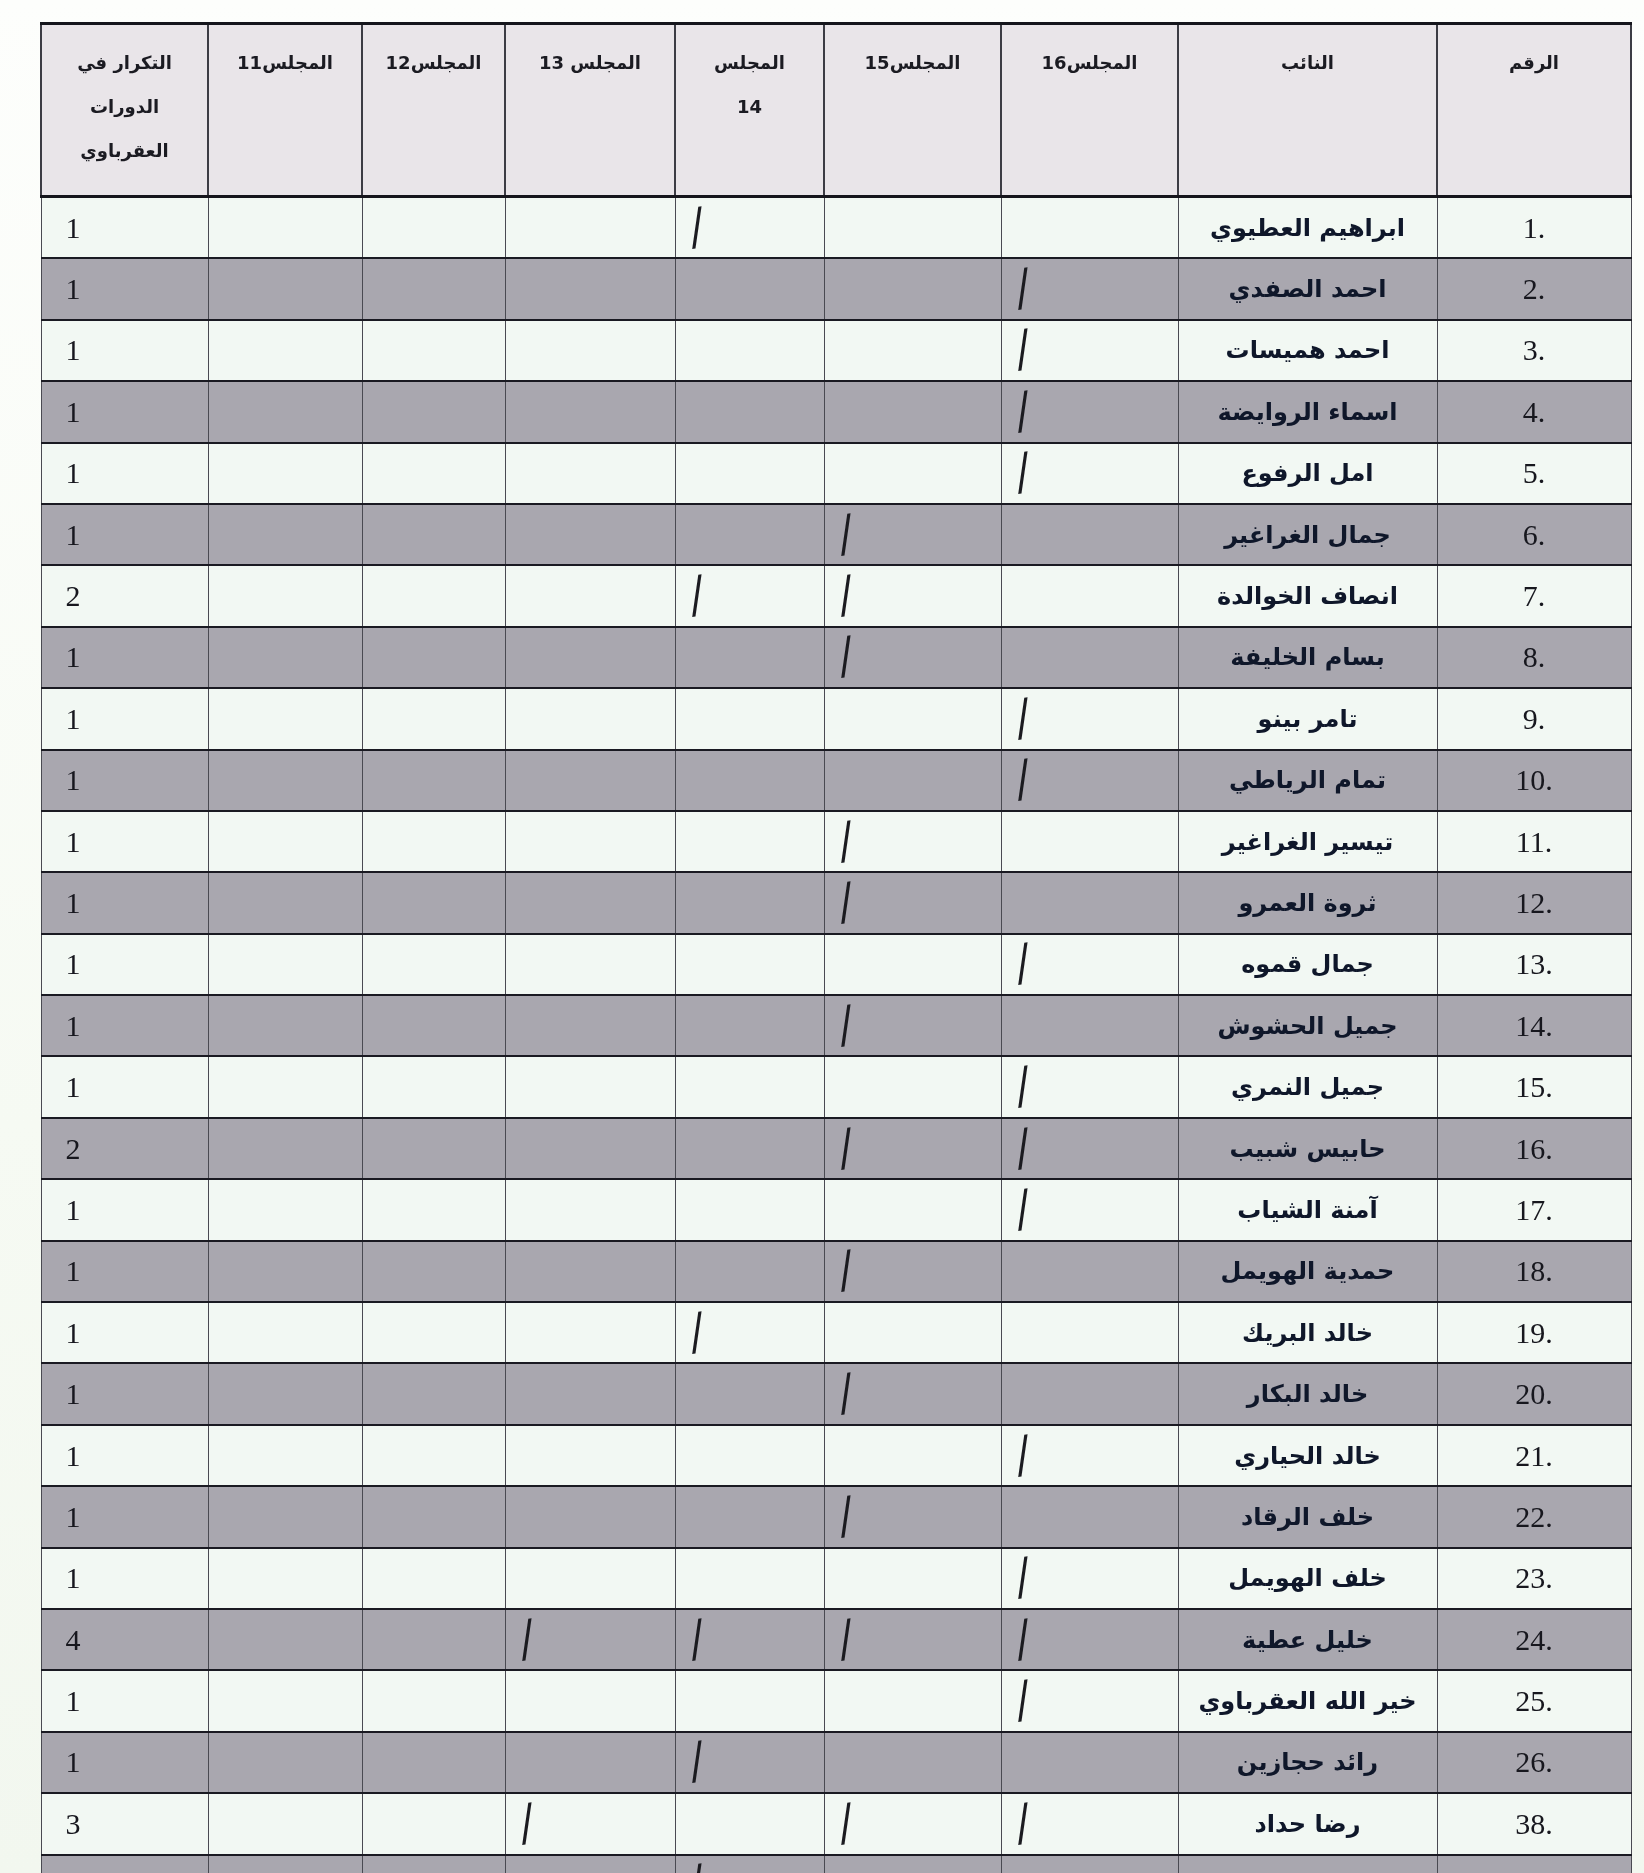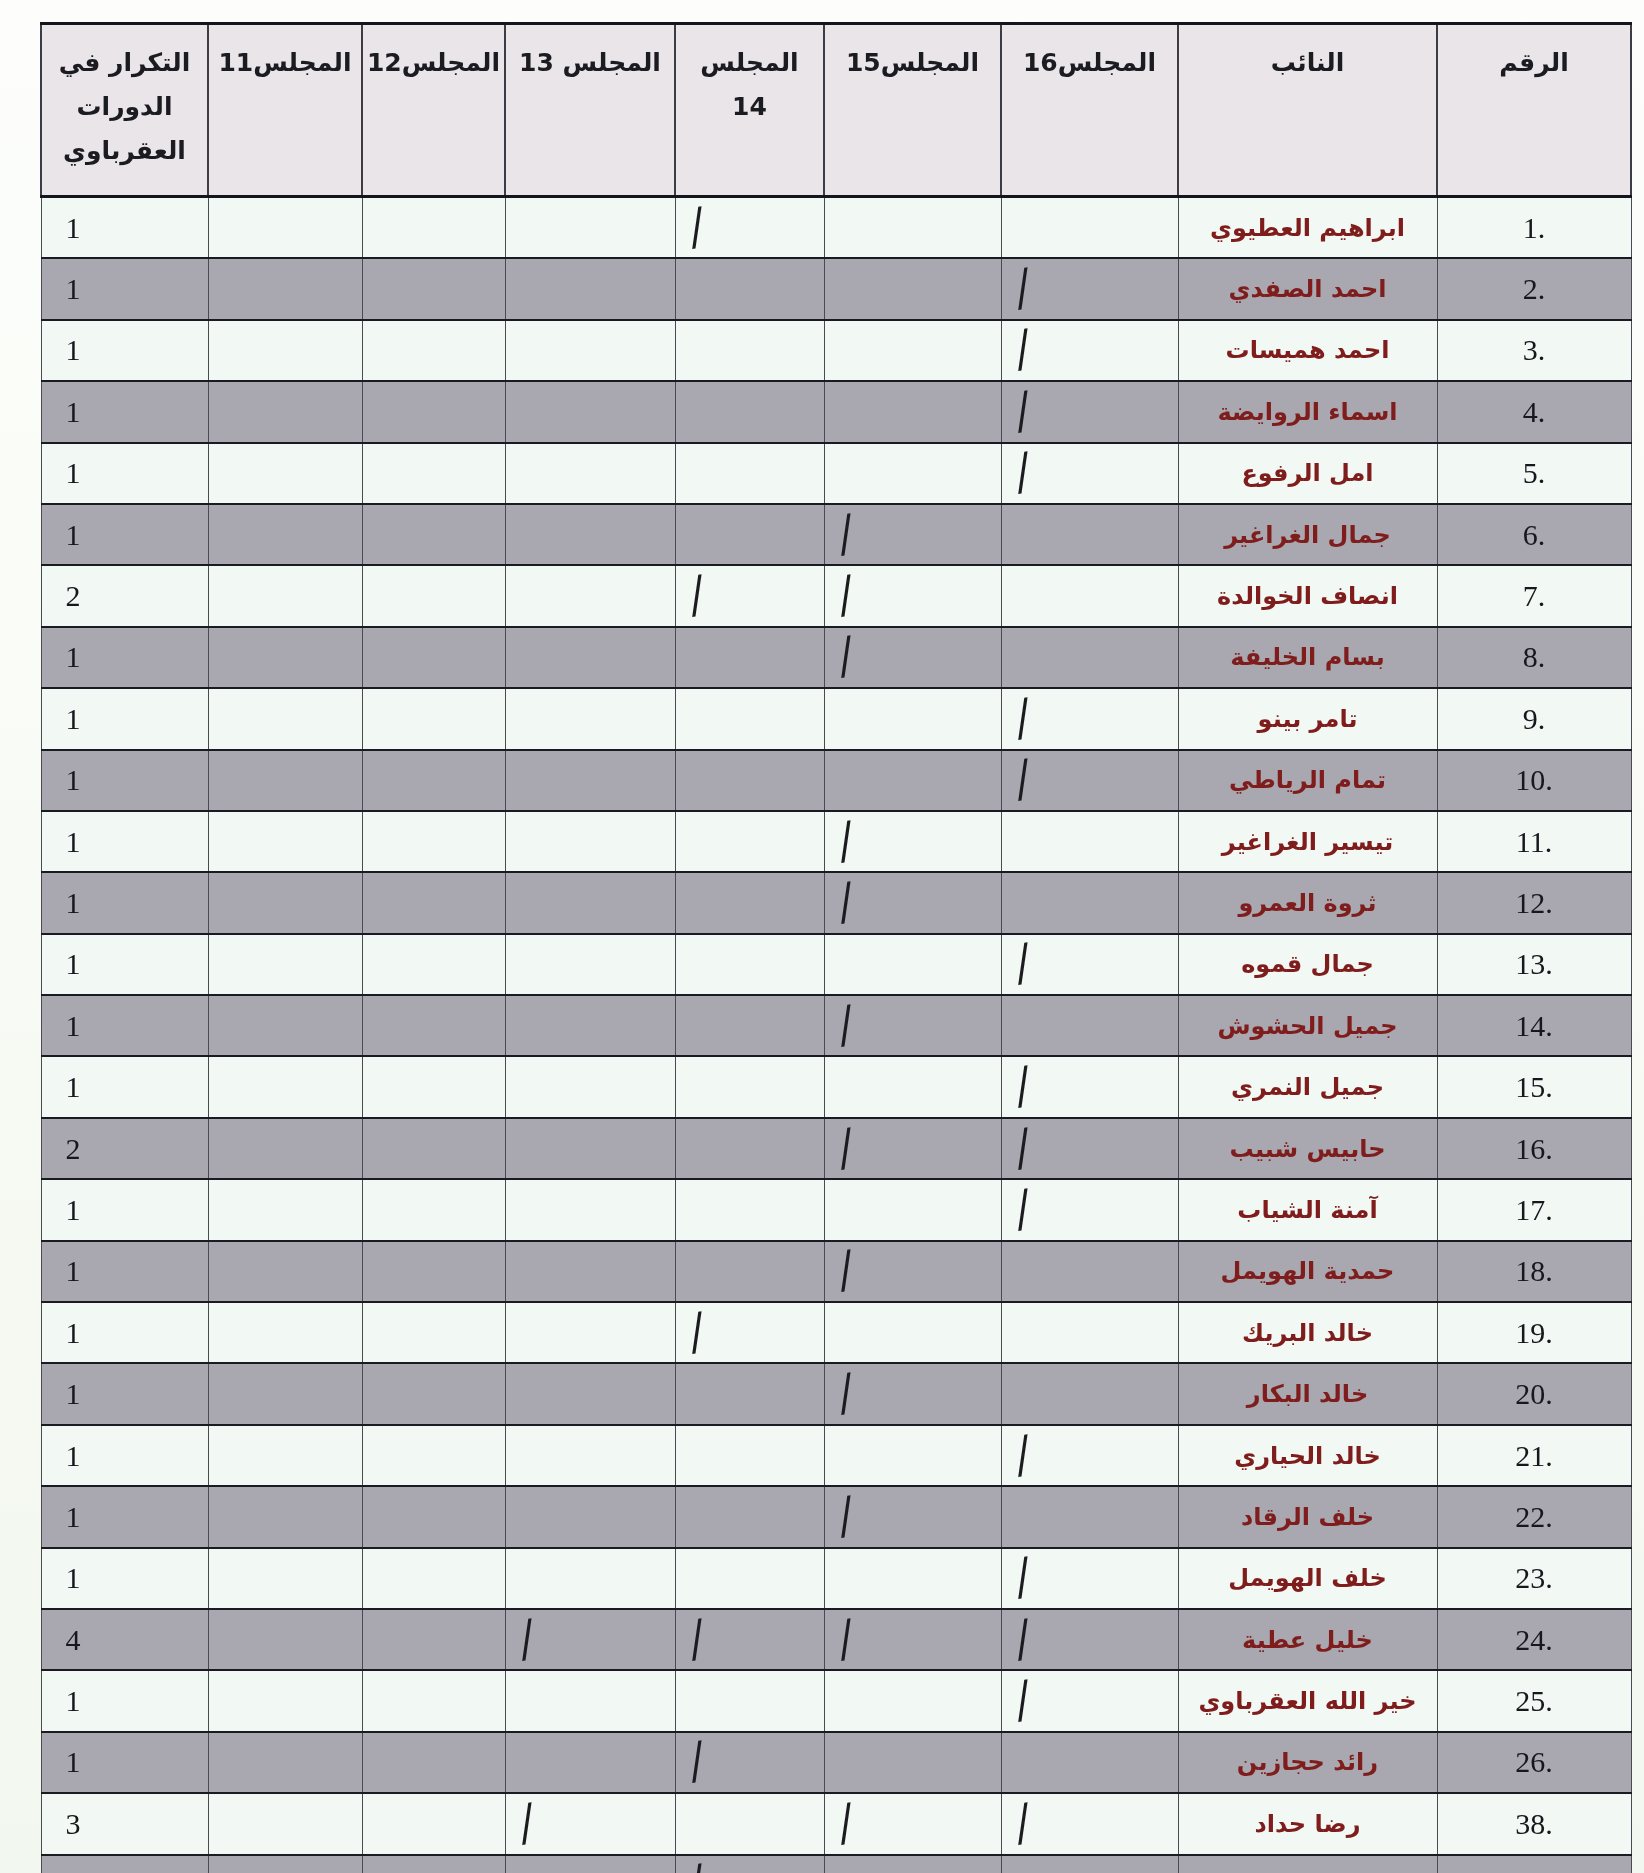--- a/index.html
+++ b/index.html
@@ -37,21 +37,21 @@
   col.c-m13    { width: 170px; }
   col.c-m12    { width: 143px; }
   col.c-m11    { width: 154px; }
   col.c-count  { width: 167px; }
 
   thead th {
     background: #e9e5e9;
     height: 153px;
     vertical-align: top;
     padding-top: 16px;
-    font-size: 25px;
+    font-size: 18px;
     font-weight: bold;
     color: #1b1b22;
     line-height: 44px;
     border-left: 2px solid #3c3c44;
     border-right: 2px solid #3c3c44;
     border-bottom: 3px solid #15151c;
     text-align: center;
   }
   thead th.h-count { border-right: none; }
 
@@ -72,21 +72,21 @@
     direction: ltr;
     text-align: center;
     font-family: "Liberation Serif", serif;
     font-size: 30px;
     color: #17171e;
   }
   td.col-name {
     text-align: center;
     font-size: 24px;
     font-weight: bold;
-    color: #7f1d1d;
+    color: #0f172a;
     padding: 0 6px;
     white-space: nowrap;
     overflow: hidden;
     margin-top: 24px;
   }
   td.col-count {
     direction: ltr;
     text-align: left;
     padding-left: 24px;
     font-family: "Liberation Serif", serif;

